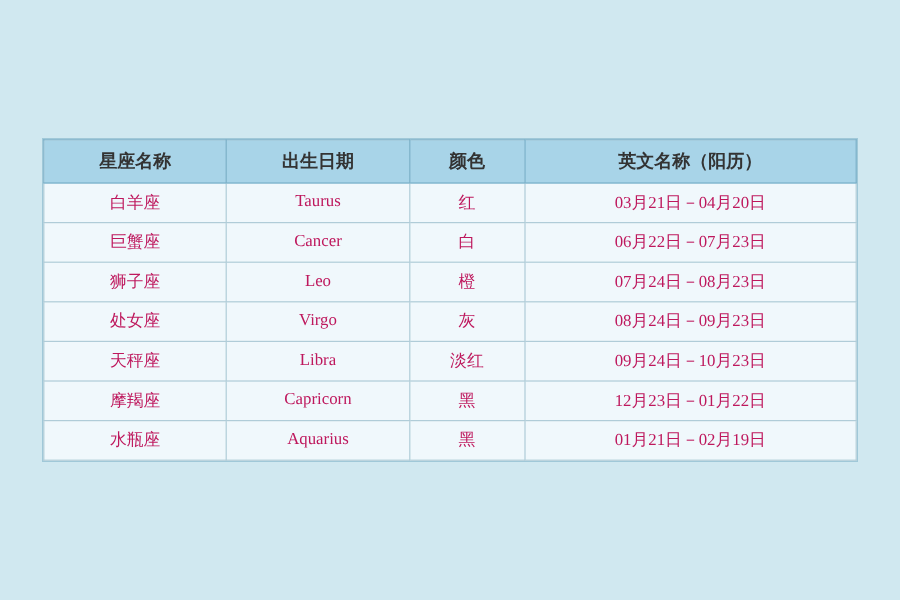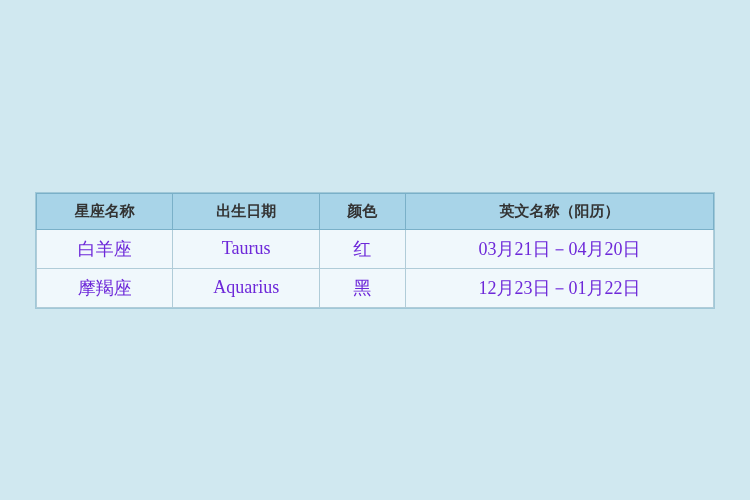--- a/index.html
+++ b/index.html
@@ -45,22 +45,22 @@
     }
 
     tbody tr {
       background-color: #f0f8fc;
     }
 
     tbody td {
       border: 1px solid #b0ccd8;
       padding: 7px 10px;
       text-align: center;
-      color: #6d28d9;
-      font-size: 18px;
+      color: #be185d;
+      font-size: 14px;
     }
   </style>
 </head>
 <body>
 
 <div class="table-container">
   <table>
     <thead>
       <tr>
 
@@ -72,20 +72,50 @@
     </thead>
     <tbody>
 
     <tr>
           <td>白羊座</td>
           <td>Taurus</td>
           <td>红</td>
           <td>03月21日－04月20日</td>
         </tr>
         <tr>
+          <td>巨蟹座</td>
+          <td>Cancer</td>
+          <td>白</td>
+          <td>06月22日－07月23日</td>
+        </tr>
+        <tr>
+          <td>狮子座</td>
+          <td>Leo</td>
+          <td>橙</td>
+          <td>07月24日－08月23日</td>
+        </tr>
+        <tr>
+          <td>处女座</td>
+          <td>Virgo</td>
+          <td>灰</td>
+          <td>08月24日－09月23日</td>
+        </tr>
+        <tr>
+          <td>天秤座</td>
+          <td>Libra</td>
+          <td>淡红</td>
+          <td>09月24日－10月23日</td>
+        </tr>
+        <tr>
           <td>摩羯座</td>
+          <td>Capricorn</td>
+          <td>黑</td>
+          <td>12月23日－01月22日</td>
+        </tr>
+        <tr>
+          <td>水瓶座</td>
           <td>Aquarius</td>
           <td>黑</td>
-          <td>12月23日－01月22日</td>
+          <td>01月21日－02月19日</td>
         </tr>
       </tbody>
   </table>
 </div>
 
 </body></html>

